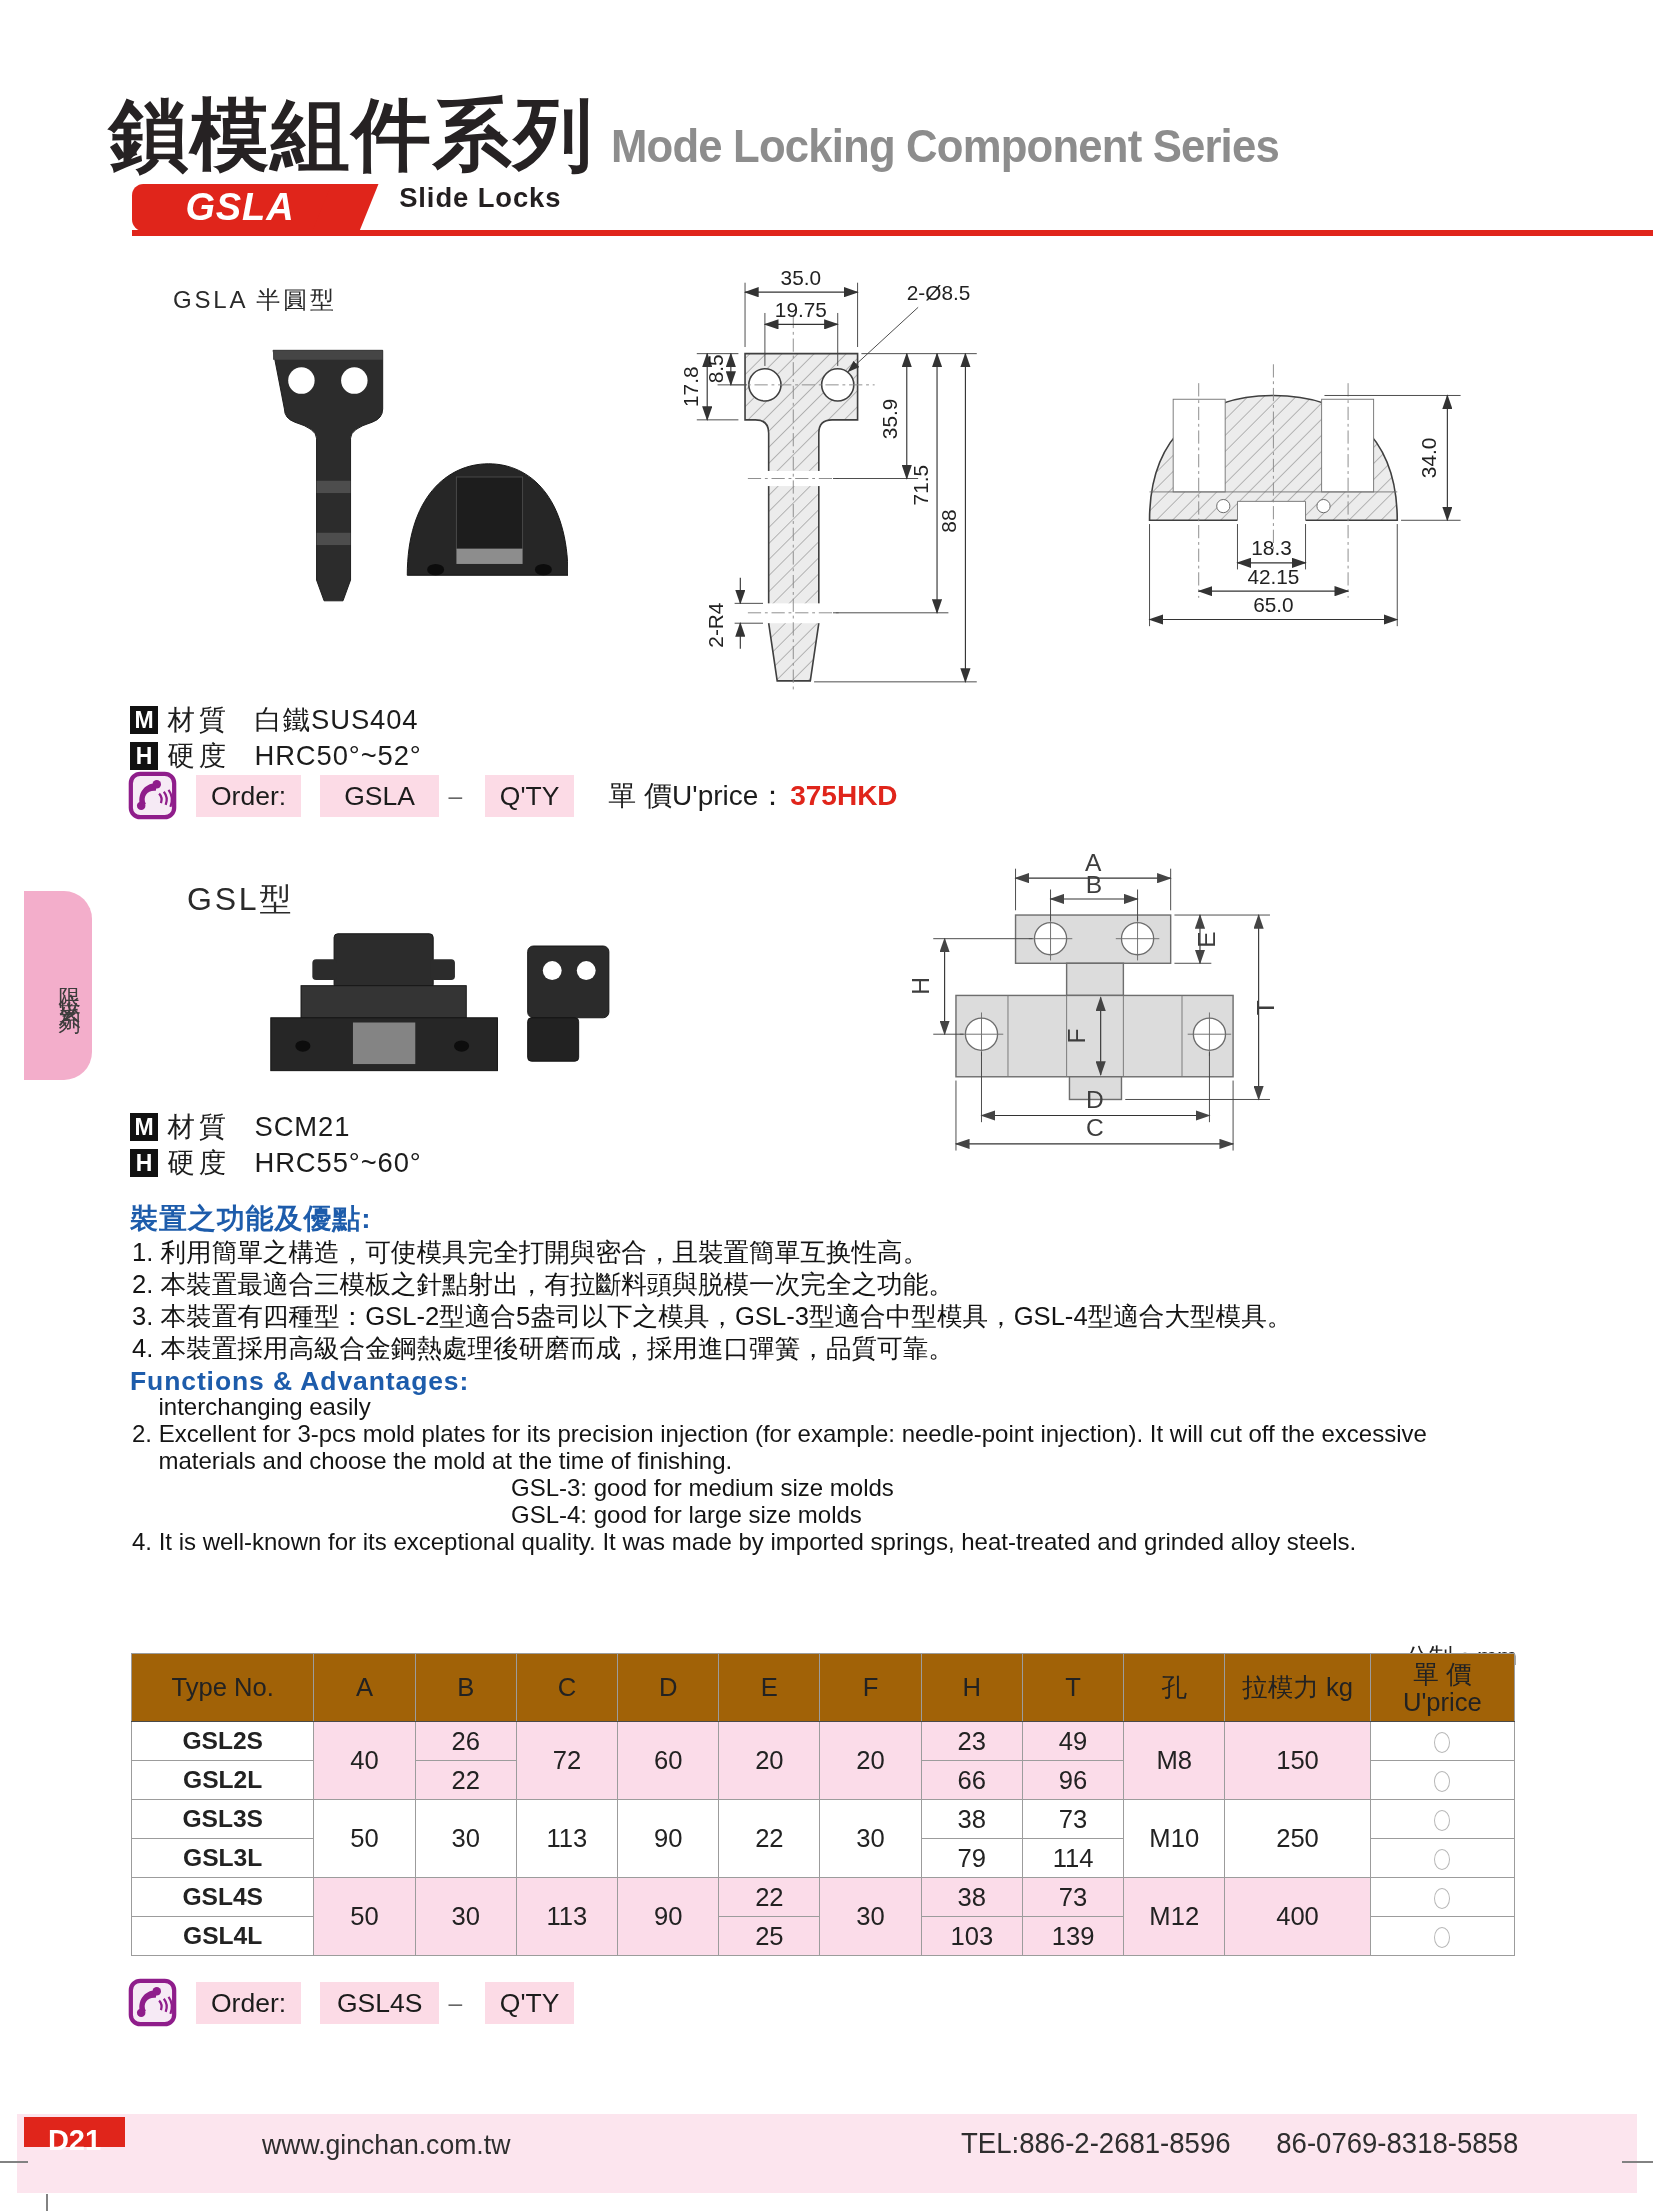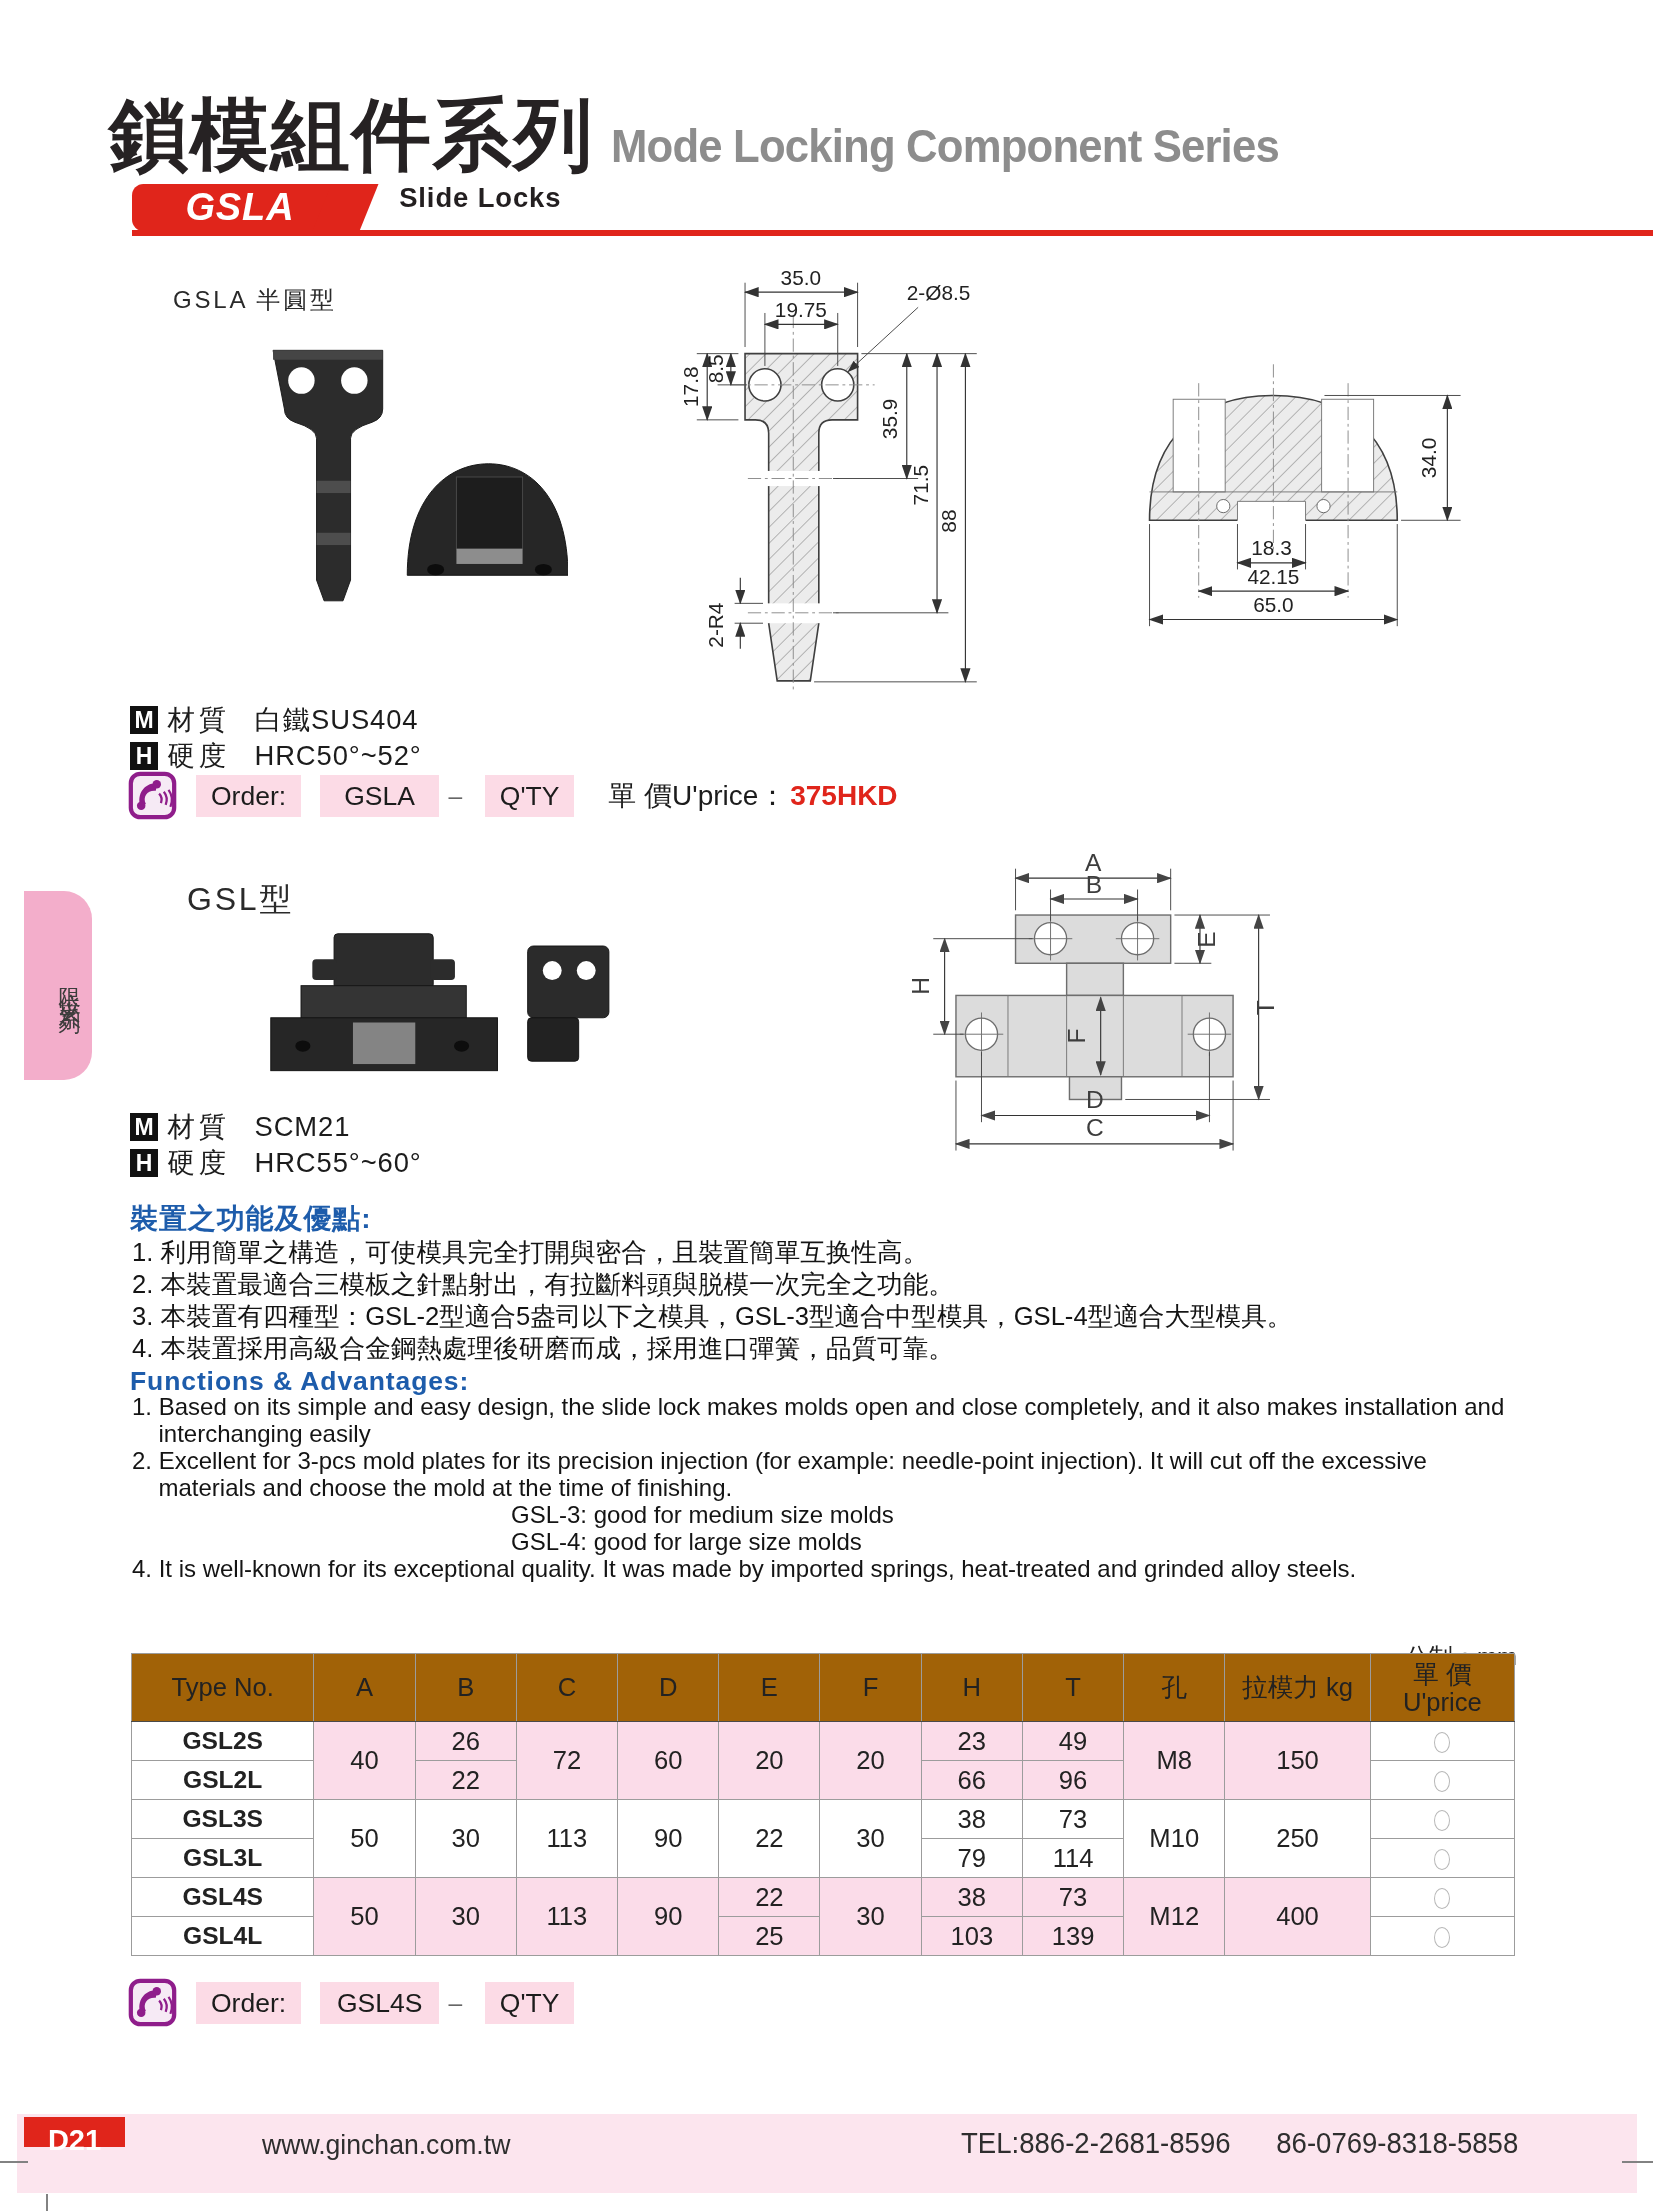--- a/index.html
+++ b/index.html
@@ -344,21 +344,20 @@
   <div class="abs blue-head" style="left:130px;top:1200px">裝置之功能及優點:</div>
   <div class="abs zh-list" style="left:132px;top:1236px">
     <div>1. 利用簡單之構造，可使模具完全打開與密合，且裝置簡單互换性高。</div>
     <div>2. 本裝置最適合三模板之針點射出，有拉斷料頭與脱模一次完全之功能。</div>
     <div>3. 本裝置有四種型：GSL-2型適合5盎司以下之模具，GSL-3型適合中型模具，GSL-4型適合大型模具。</div>
     <div>4. 本裝置採用高級合金鋼熱處理後研磨而成，採用進口彈簧，品質可靠。</div>
   </div>
 
   <div class="abs blue-head" style="left:130px;top:1366px;font-size:26.5px">Functions &amp; Advantages:</div>
   <div class="abs en-list" style="left:132px;top:1393px">
-    <div>1. Based on its simple and easy design, the slide lock makes molds open and close completely, and it also makes installation and</div>
     <div class="cont">interchanging easily</div>
     <div>2. Excellent for 3-pcs mold plates for its precision injection (for example: needle-point injection). It will cut off the excessive</div>
     <div class="cont">materials and choose the mold at the time of finishing.</div>
     <div class="cont3">GSL-3: good for medium size molds</div>
     <div class="cont3">GSL-4: good for large size molds</div>
     <div>4. It is well-known for its exceptional quality. It was made by imported springs, heat-treated and grinded alloy steels.</div>
   </div>
 
   <div class="abs unit-note" style="left:1353px;top:1641px;width:164px;text-align:right">公制：mm</div>
 

